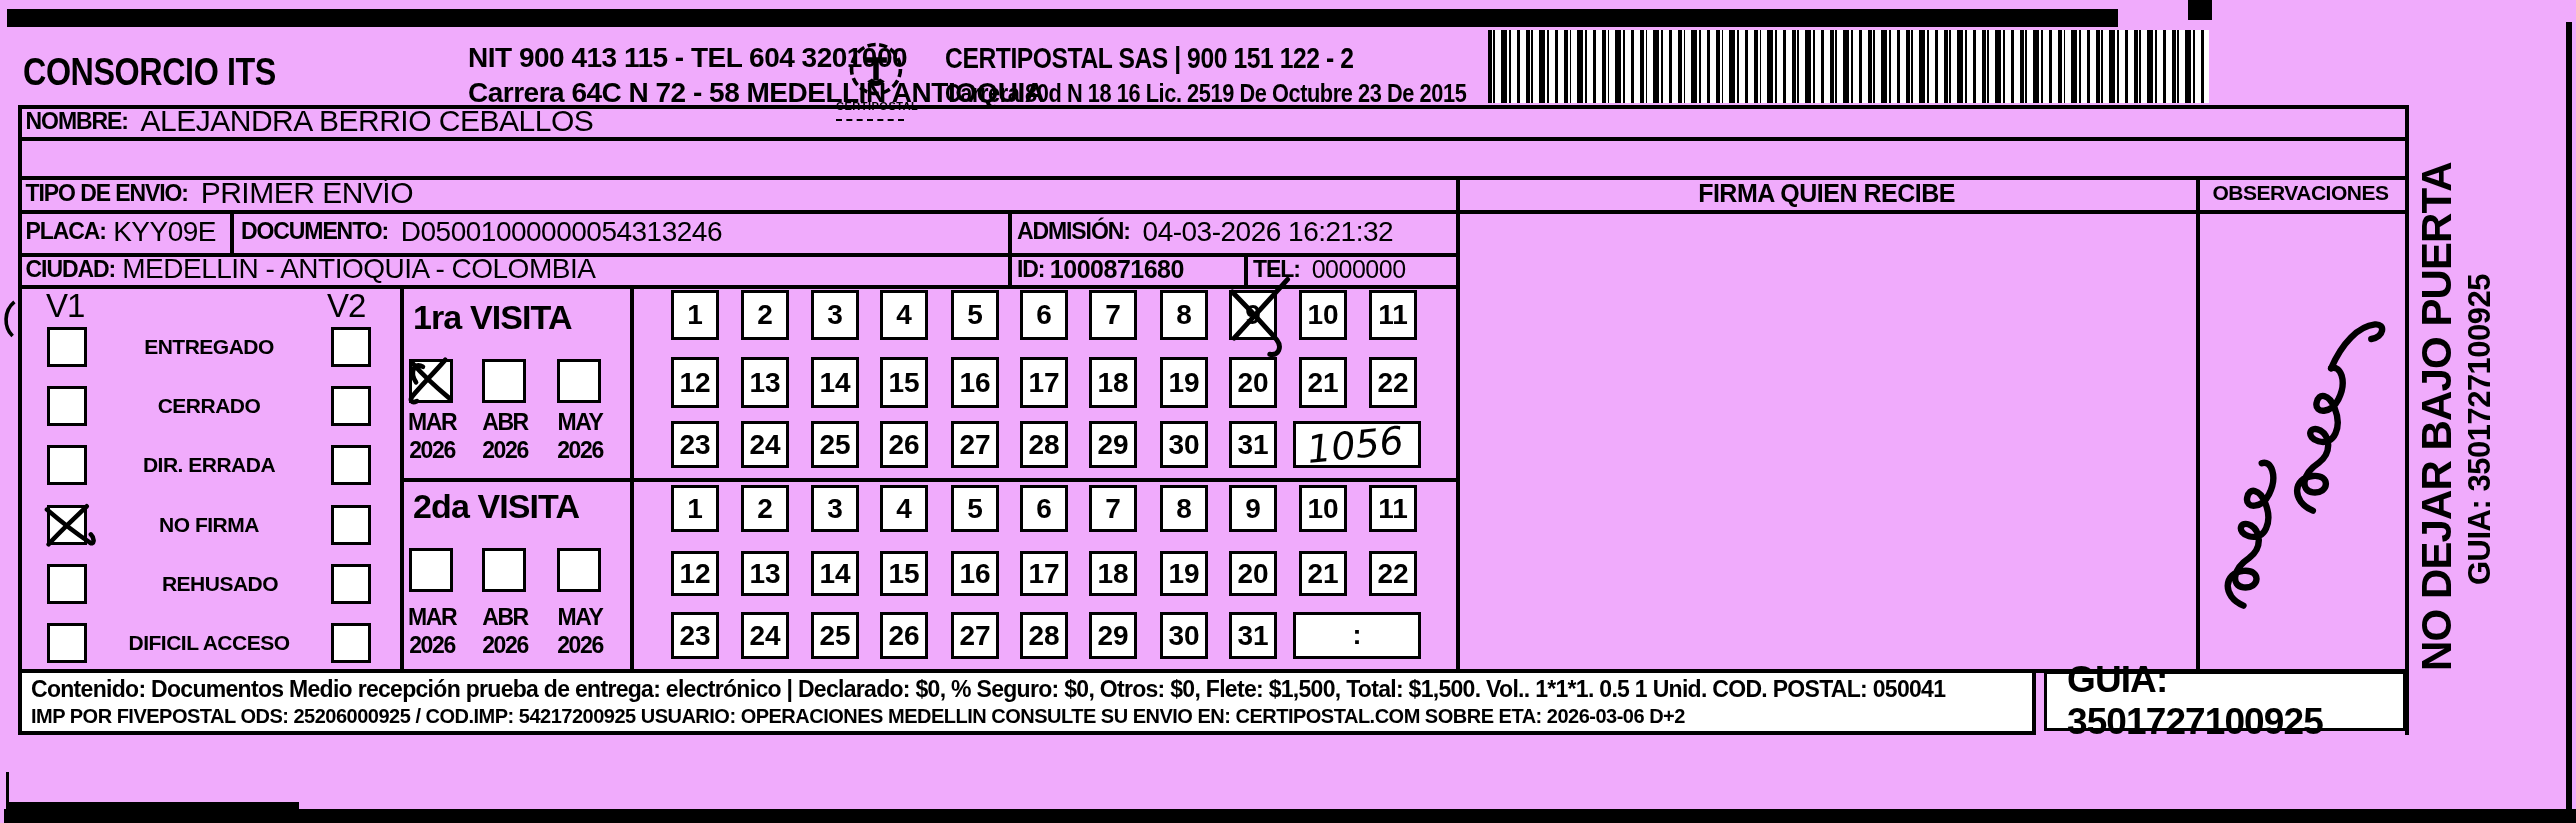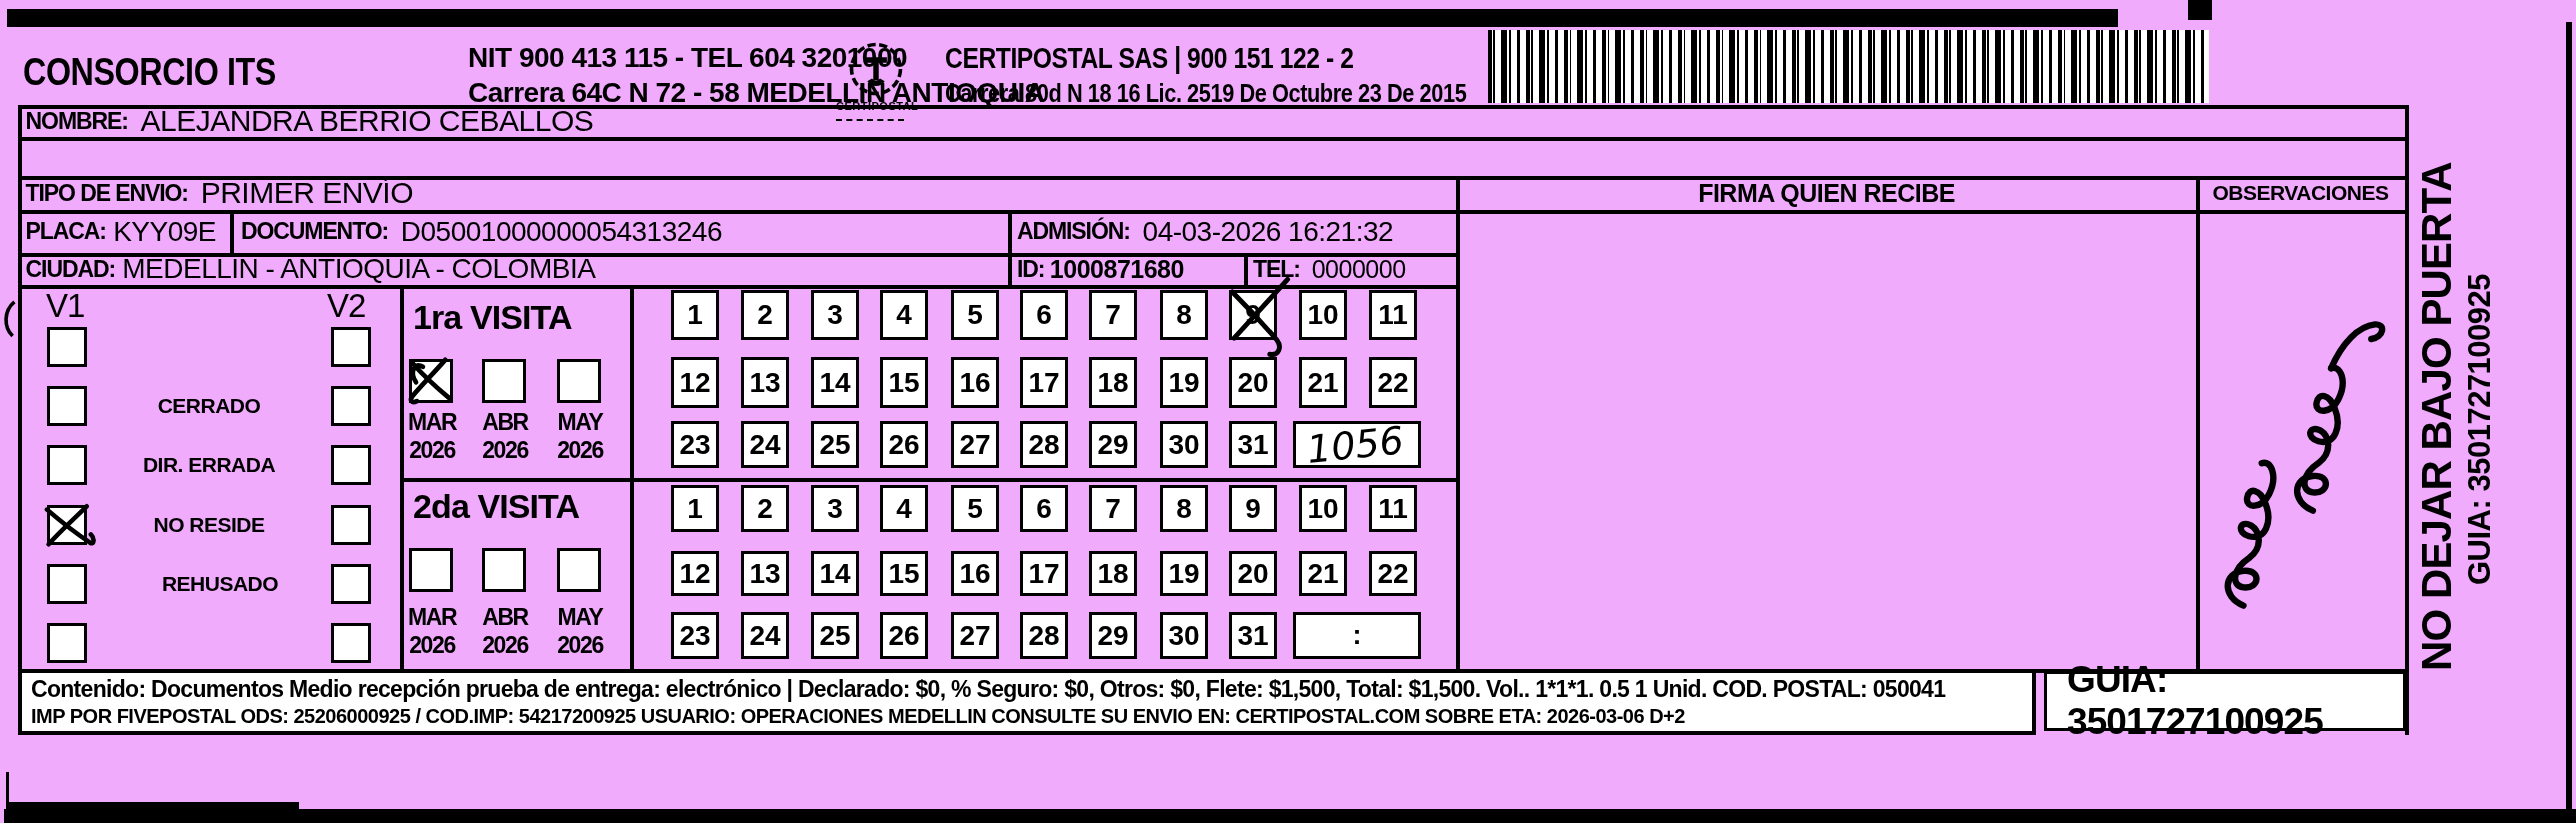--- a/index.html
+++ b/index.html
@@ -151,40 +151,42 @@
 
   <div class="abs" style="left:18px;top:669px;width:2018px;height:66px;border:4.6px solid #000;box-sizing:border-box;display:flex;flex-direction:column;justify-content:center;padding-left:9px;background:#fff;">
     <div style="font-size:23px;font-weight:600;letter-spacing:-0.7px;white-space:nowrap;">Contenido: Documentos Medio recepción prueba de entrega: electrónico | Declarado: $0, % Seguro: $0, Otros: $0, Flete: $1,500, Total: $1,500. Vol.. 1*1*1. 0.5  1 Unid. COD. POSTAL: 050041</div>
     <div style="font-size:20px;font-weight:700;letter-spacing:-0.5px;white-space:nowrap;margin-top:2.7px;">IMP POR FIVEPOSTAL ODS: 25206000925 / COD.IMP: 54217200925 USUARIO: OPERACIONES MEDELLIN CONSULTE SU ENVIO EN: CERTIPOSTAL.COM SOBRE ETA: 2026-03-06 D+2</div>
   </div>
   <div class="abs" style="left:2044px;top:671px;width:362px;height:60px;border:3.7px solid #000;box-sizing:border-box;display:flex;align-items:center;padding-left:20px;background:#fff;">
     <span style="font-size:37px;font-weight:600;letter-spacing:-0.9px;">GUIA: 3501727100925</span>
   </div>
 
 <div class="chk" style="left: 47px; top: 327px; width: 40px; height: 40px;"></div>
+    <div class="optlbl" style="left: 91px; top: 327px; width: 236px; height: 40px;">ENTREGADO</div>
     <div class="chk" style="left: 331px; top: 327px; width: 40px; height: 40px;"></div>
     <div class="chk" style="left: 47px; top: 386px; width: 40px; height: 40px;"></div>
     <div class="optlbl" style="left: 91px; top: 386px; width: 236px; height: 40px;">CERRADO</div>
     <div class="chk" style="left: 331px; top: 386px; width: 40px; height: 40px;"></div>
     <div class="chk" style="left: 47px; top: 445px; width: 40px; height: 40px;"></div>
     <div class="optlbl" style="left: 91px; top: 445px; width: 236px; height: 40px;">DIR. ERRADA</div>
     <div class="chk" style="left: 331px; top: 445px; width: 40px; height: 40px;"></div>
     <div class="chk" style="left: 47px; top: 505px; width: 40px; height: 40px;"></div>
-    <div class="optlbl" style="left: 91px; top: 505px; width: 236px; height: 40px;">NO RESIDE</div>
+    <div class="optlbl" style="left: 91px; top: 505px; width: 236px; height: 40px;">NO FIRMA</div>
     <div class="chk" style="left: 331px; top: 505px; width: 40px; height: 40px;"></div>
     <div class="xmark" style="left: 42px; top: 498px;">
       <svg width="53" height="53" viewBox="0 0 64 64">
         <path d="M6 14 C 20 26 40 42 58 54 C 63 57 64 49 59 44" fill="none" stroke="#000" stroke-width="5.5" stroke-linecap="round"></path>
         <path d="M54 10 C 38 26 20 42 8 56" fill="none" stroke="#000" stroke-width="5.5" stroke-linecap="round"></path>
       </svg>
     </div>
     <div class="chk" style="left: 47px; top: 564px; width: 40px; height: 40px;"></div>
     <div class="optlbl" style="left: 102px; top: 564px; width: 236px; height: 40px;">REHUSADO</div>
     <div class="chk" style="left: 331px; top: 564px; width: 40px; height: 40px;"></div>
     <div class="chk" style="left: 47px; top: 623px; width: 40px; height: 40px;"></div>
+    <div class="optlbl" style="left: 91px; top: 623px; width: 236px; height: 40px;">DIFICIL ACCESO</div>
     <div class="chk" style="left: 331px; top: 623px; width: 40px; height: 40px;"></div>
     <div class="chk" style="left: 409px; top: 359px; width: 44px; height: 44px;"></div>
     <div class="mlabel" style="left: 402px; top: 408px; width: 60px; white-space: pre-line;">MAR
 2026</div>
     <div class="xmark" style="left: 404px; top: 353px;">
       <svg width="55" height="55" viewBox="0 0 64 64">
         <path d="M14 34 C 6 22 12 10 22 16 M10 12 C 24 28 40 42 52 52" fill="none" stroke="#000" stroke-width="5.5" stroke-linecap="round"></path>
         <path d="M48 8 C 34 24 20 38 10 50 C 6 55 9 59 15 56" fill="none" stroke="#000" stroke-width="5.5" stroke-linecap="round"></path>
       </svg>
     </div>

